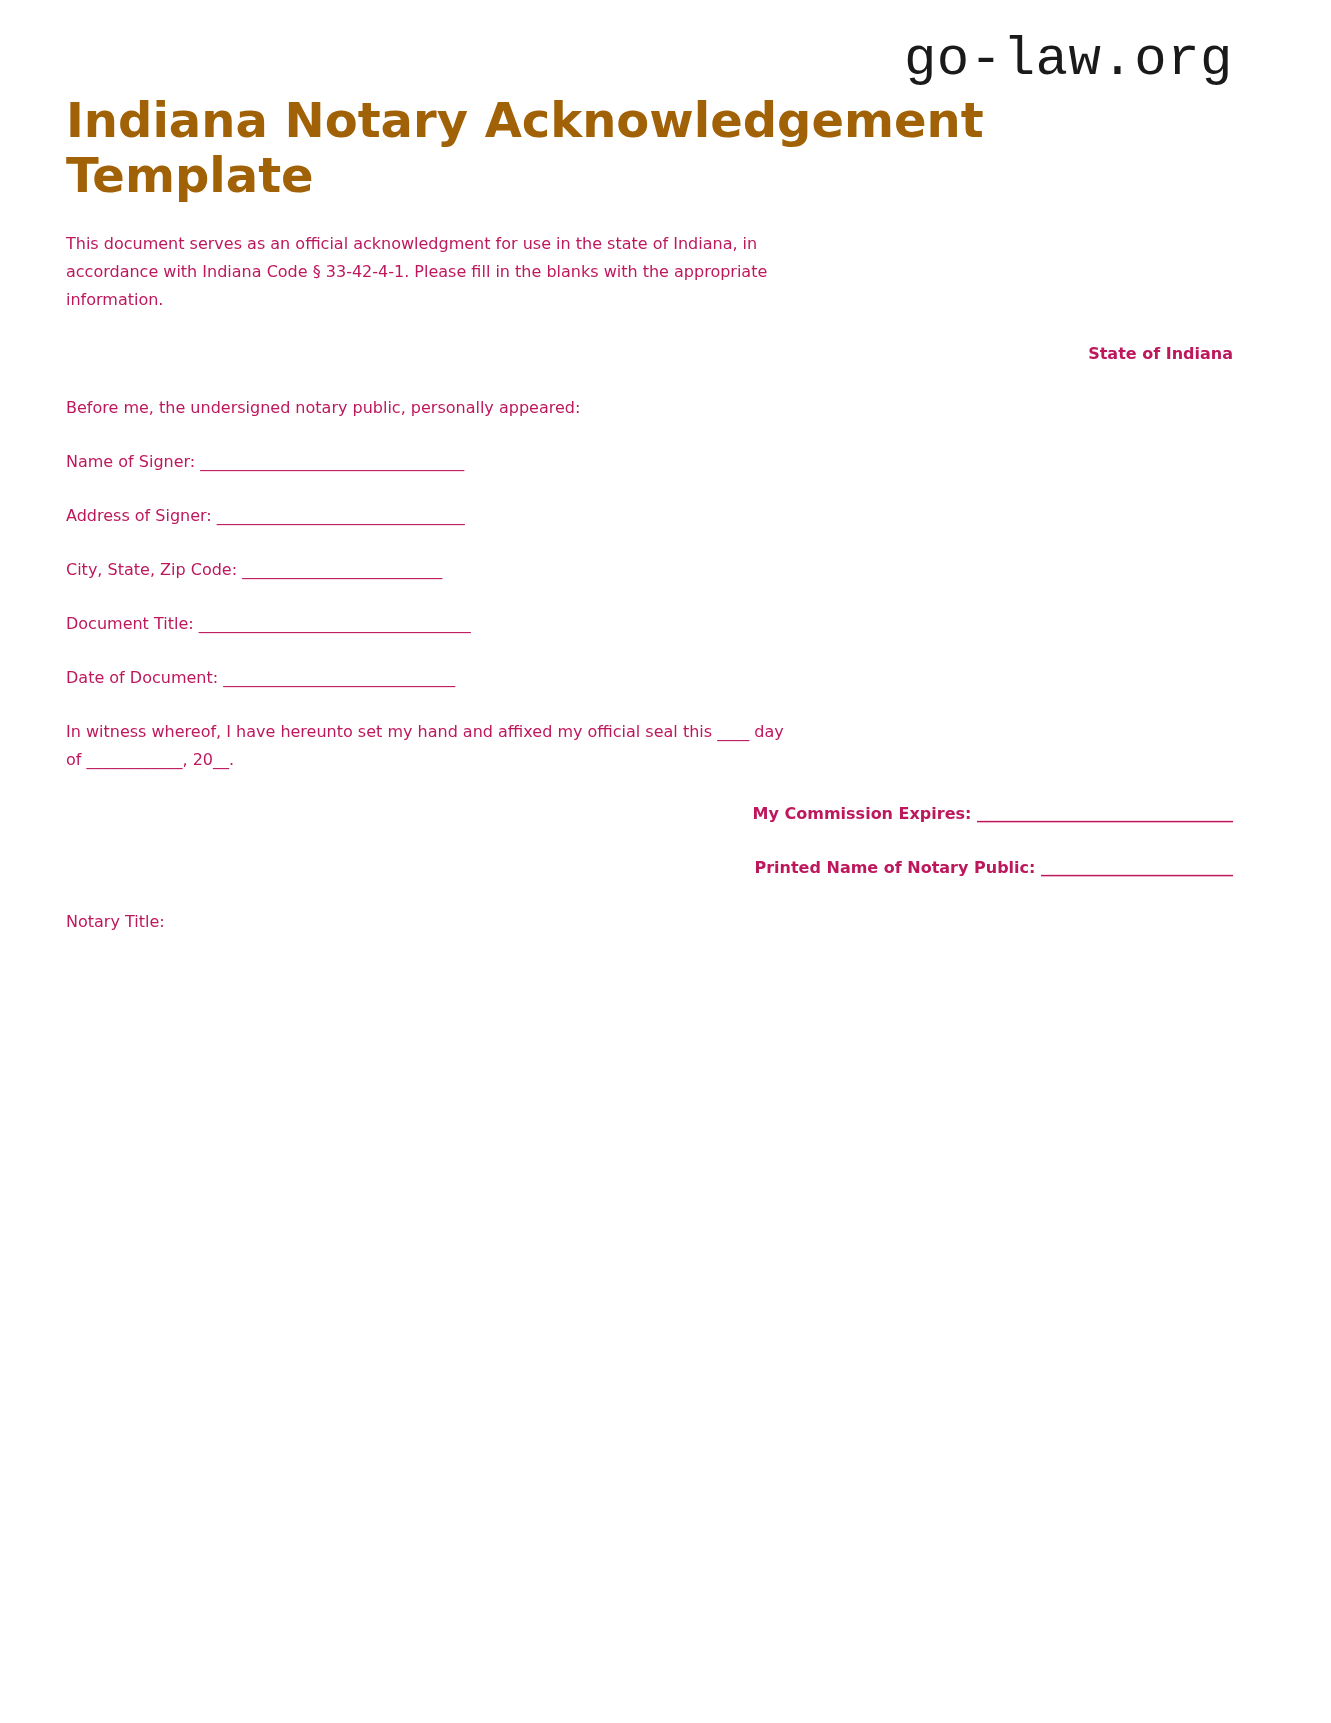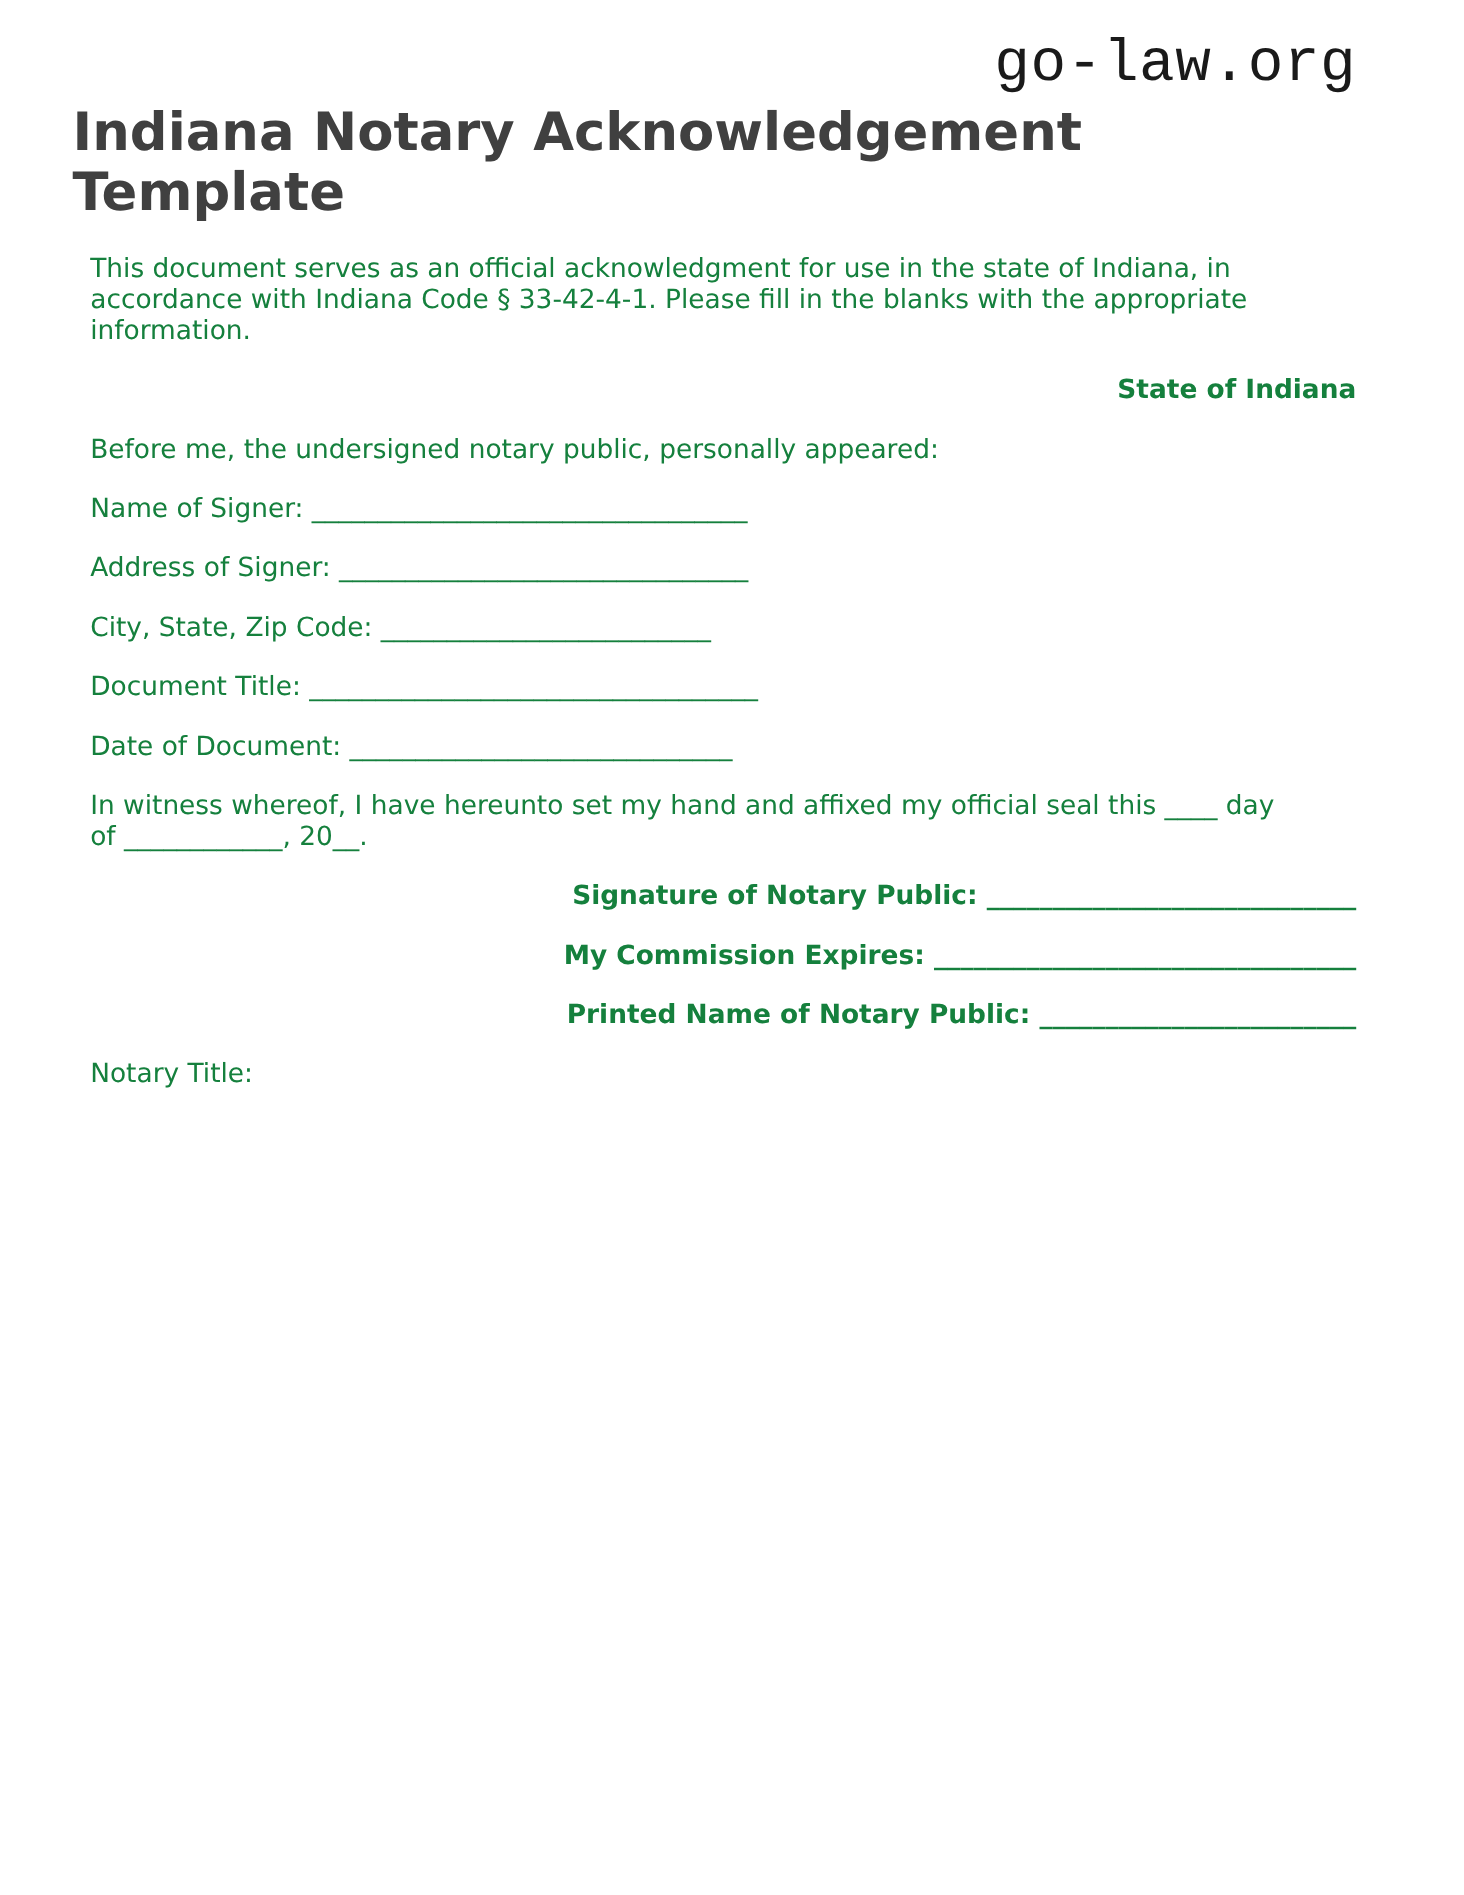--- a/index.html
+++ b/index.html
@@ -25,28 +25,28 @@
     color: #1a1a1a;
     white-space: pre;
     letter-spacing: 0.5px;
   }
   .title {
     margin: 4px 0 28px 0;
     font-size: 48px;
     font-weight: bold;
     line-height: 1.13;
     white-space: pre-line;
-    color: #404040;
+    color: #a16207;
   }
   .para {
-    margin: 0 0 26px 16px;
-    font-size: 24px;
+    margin: 0 0 26px 0;
+    font-size: 16px;
     line-height: 28px;
     white-space: pre-wrap;
-    color: #15803d;
+    color: #be185d;
   }
   .bold {
     font-weight: bold;
     text-align: right;
   }
 </style>
 </head>
 <body>
 
 <div class="page">
@@ -72,21 +72,20 @@
   <p class="para"><span>City, State, Zip Code: </span><span>_________________________</span></p>
 
 
   <p class="para"><span>Document Title: </span><span>__________________________________</span></p>
 
   <p class="para"><span>Date of Document: </span><span>_____________________________</span></p>
 
   <p class="para">In witness whereof, I have hereunto set my hand and affixed my official seal this ____ day
 of ____________, 20__.</p>
 
-  <p class="para bold"><span>Signature of Notary Public: </span><span>____________________________</span></p>
 
   <p class="para bold"><span>My Commission Expires: </span><span>________________________________</span></p>
 
   <p class="para bold"><span>Printed Name of Notary Public: </span><span>________________________</span></p>
 
   <p class="para">Notary Title:</p>
 
 </div>
 
 </body></html>

